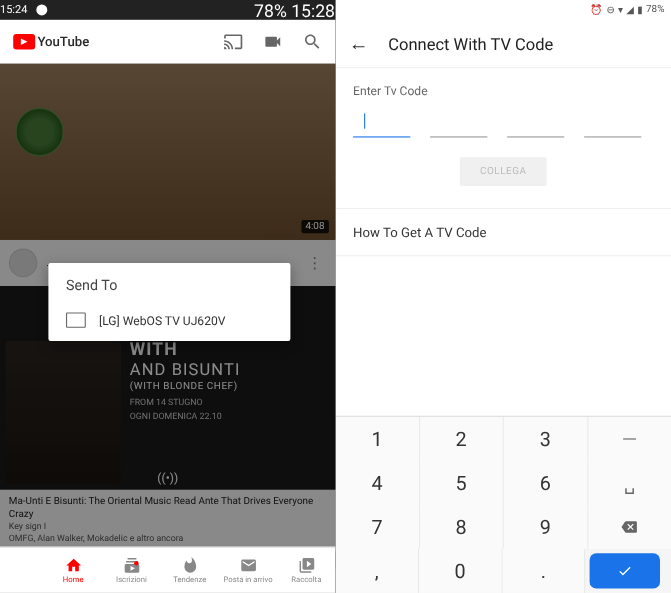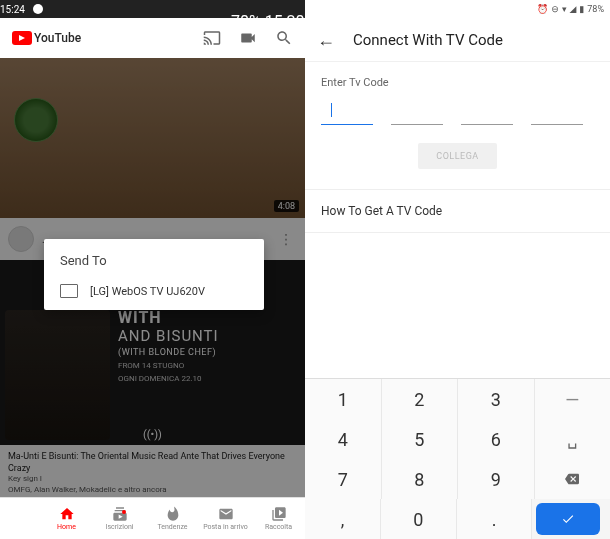--- a/index.html
+++ b/index.html
@@ -48,21 +48,21 @@
     .caption { background: #f9f9f9; padding: 6px 8px; font-size: 8px; color: #555; line-height: 1.3; }
     .caption .main { font-size: 9px; color: #222; }
     
     .bottom-nav { position: absolute; bottom: 0; left: 0; right: 0; height: 42px; background: #fff; display: flex; border-top: 1px solid #e0e0e0; }
     .nav-item { flex: 1; display: flex; flex-direction: column; align-items: center; justify-content: center; gap: 1px; color: #888; font-size: 7px; }
     .nav-item.active { color: #ff0000; padding-left: 40px; }
     .nav-item svg { width: 16px; height: 16px; fill: currentColor; }
     .nav-badge { position: absolute; width: 4px; height: 4px; background: #ff0000; border-radius: 50%; margin-top: -14px; margin-left: 8px; }
     
     
-    .center-overlay { position: absolute; top: 12px; left: 231px; color: #fff; font-size: 16px; z-index: 20; display: flex; align-items: center; height: 18px; }
+    .center-overlay { position: absolute; top: 0; left: 231px; color: #fff; font-size: 16px; z-index: 20; display: flex; align-items: center; height: 18px; }
     
     
     .right { width: 305px; height: 539px; background: #fff; display: flex; flex-direction: column; }
     .status-right { height: 18px; background: #fff; color: #555; display: flex; align-items: center; justify-content: space-between; padding: 0 6px; font-size: 9px; }
     .status-right .icons { display: flex; gap: 3px; align-items: center; }
     
     .connect-header { height: 44px; display: flex; align-items: center; padding: 0 12px; gap: 18px; border-bottom: 1px solid #f0f0f0; }
     .back-arrow { font-size: 18px; color: #333; }
     .connect-title { font-size: 15px; color: #222; }
     

